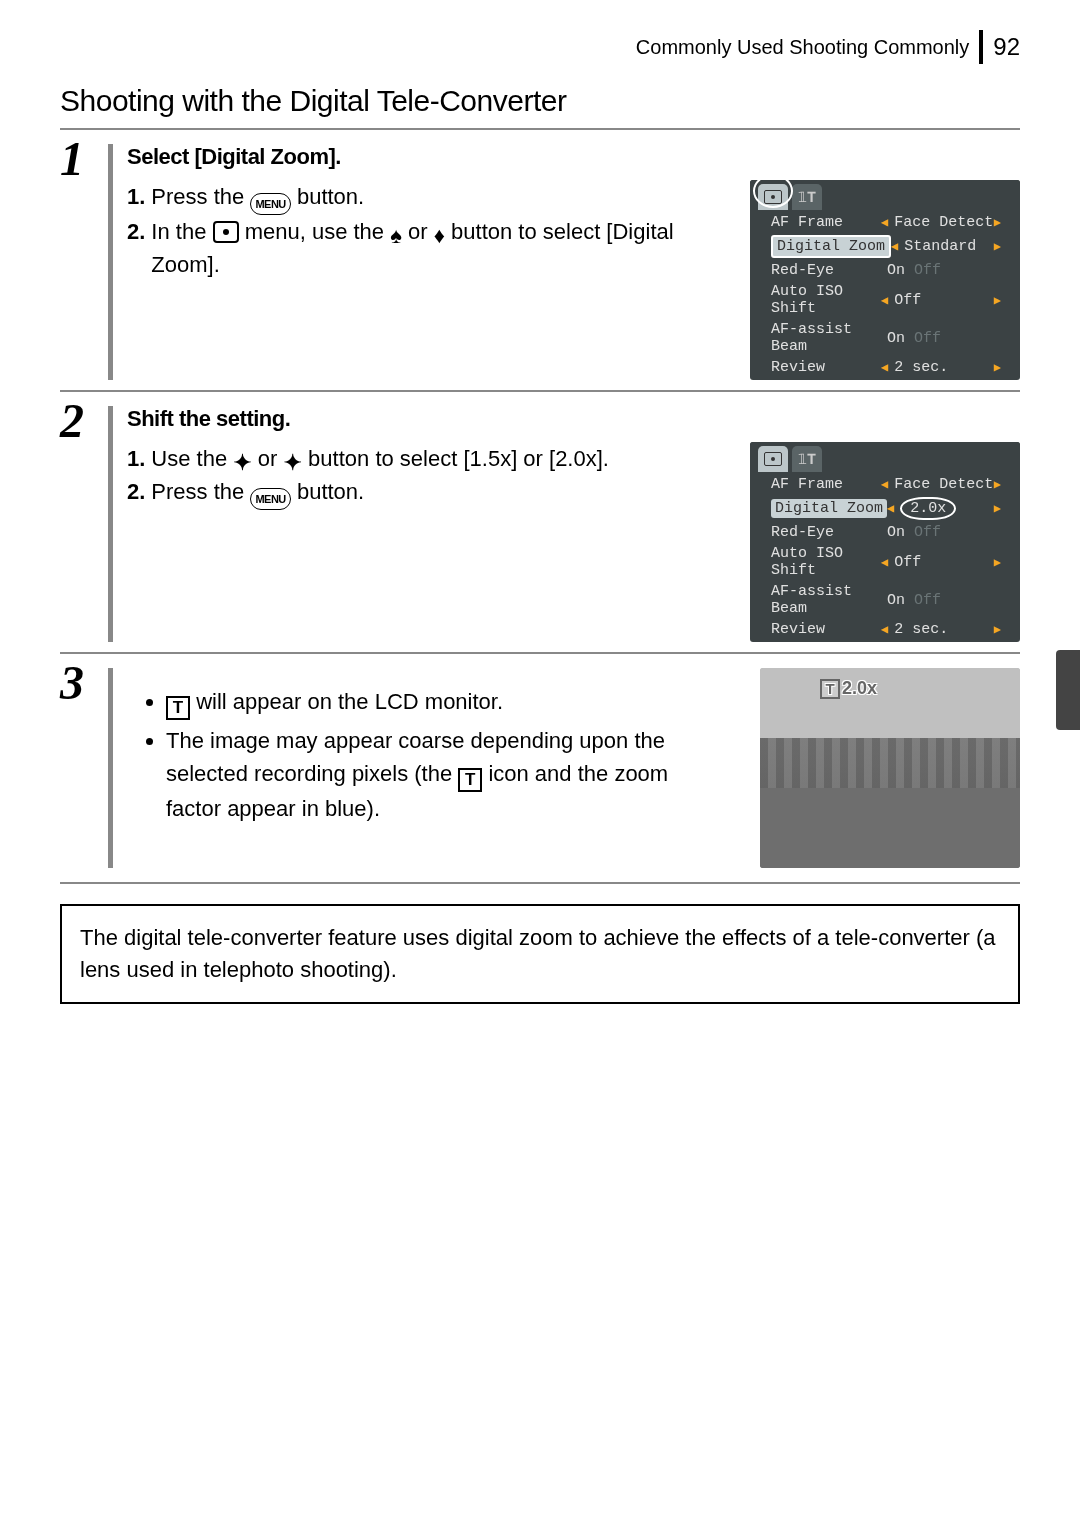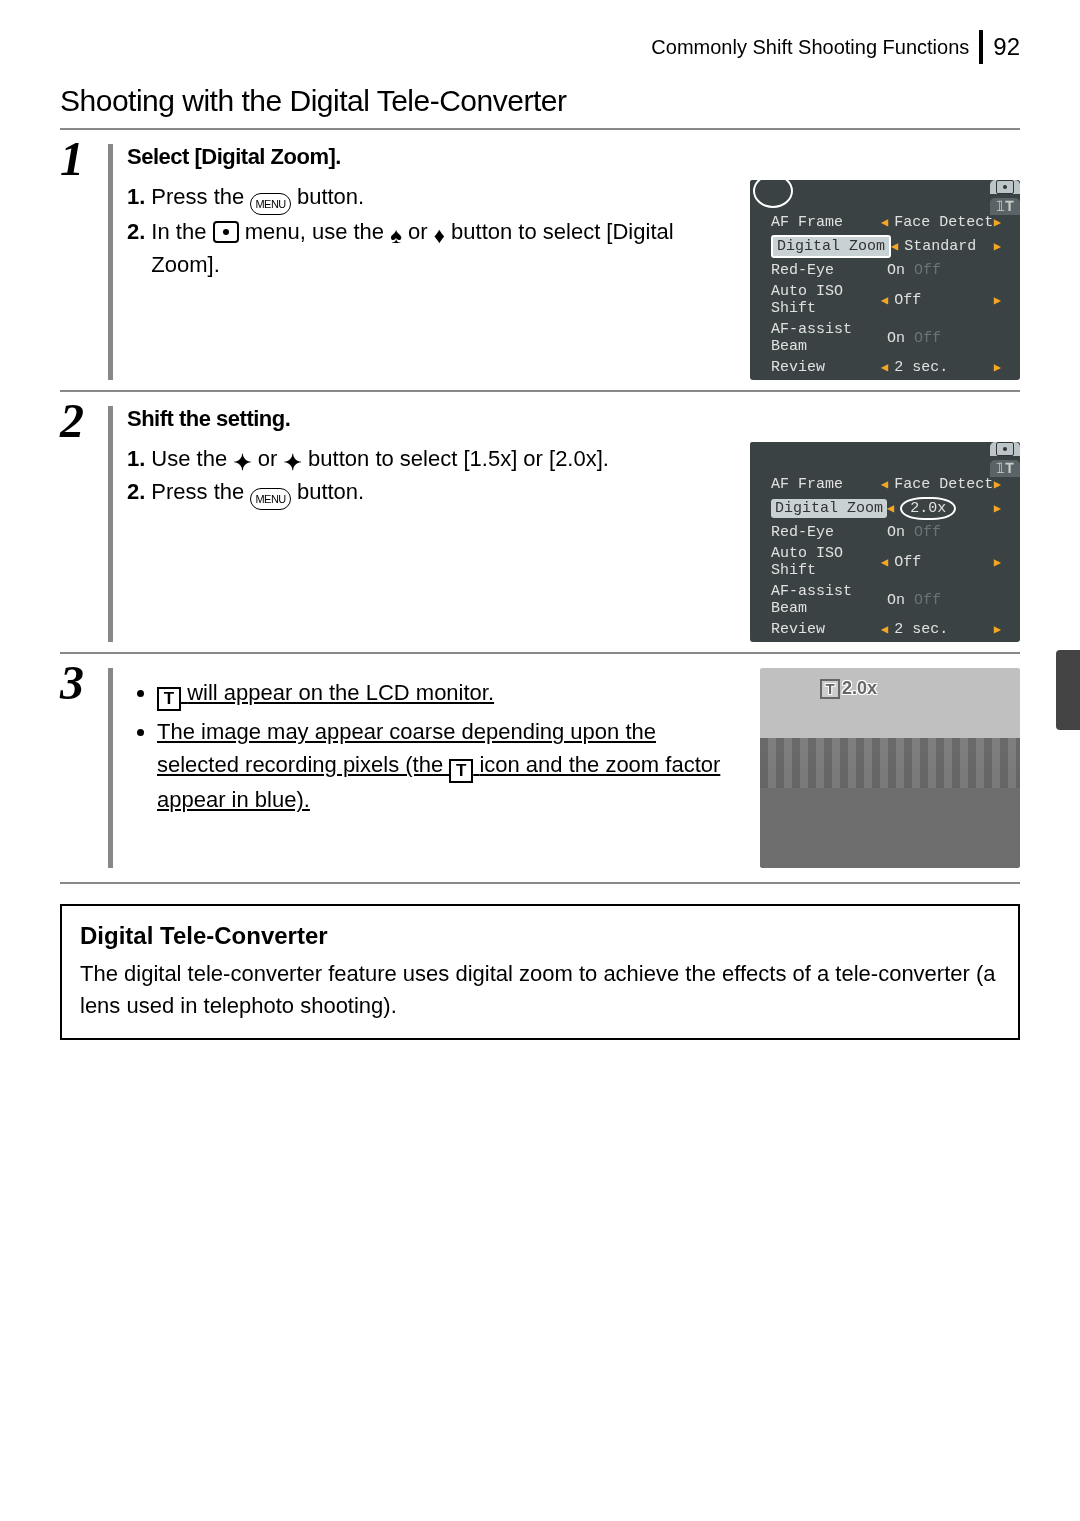--- a/index.html
+++ b/index.html
@@ -77,36 +77,36 @@
     letter-spacing: -0.5px;
   }
 
   .step-row {
     display: flex;
     gap: 16px;
   }
   .step-text { flex: 1 1 auto; line-height: 1.5; }
   .substep { display: flex; align-items: flex-start; }
   .substep-num { font-weight: bold; margin-right: 6px; }
-  .bullet-list { list-style: disc; padding-left: 22px; margin: 8px; text-decoration: underline; }
+  .bullet-list { list-style: disc; padding-left: 22px; margin: 17px; }
   .bullet-list li { margin-bottom: 4px; }
 
   
   .inline-icon {
     display: inline-flex;
     align-items: center;
     justify-content: center;
     vertical-align: -4px;
   }
   .menu-pill {
     border: 1.5px solid #000;
     border-radius: 12px;
     padding: 0 4px;
     font-size: 11px;
-    font-weight: normal;
+    font-weight: bold;
     height: 22px;
     line-height: 20px;
     letter-spacing: -0.5px;
   }
   .cam-rect {
     width: 26px; height: 22px;
     border: 2px solid #000;
     border-radius: 4px;
     position: relative;
   }
@@ -144,21 +144,20 @@
     font-size: 15px;
     flex-shrink: 0;
   }
   .cam-tabs {
     display: flex;
     align-items: flex-end;
     height: 30px;
     padding-left: 8px;
     gap: 4px;
     background: #3b4244;
-    flex-direction: column;
   }
   .tab {
     width: 30px; height: 26px;
     border-top-left-radius: 5px;
     border-top-right-radius: 5px;
     background: #5a6466;
     position: relative;
     display:flex; align-items:center; justify-content:center;
   }
   .tab.active { background: #bcc6c9; }
@@ -250,21 +249,21 @@
   .info-body { line-height: 1.45; }
 </style>
 </head>
 <body>
 
 <div class="page">
 
   <div class="edge-tab"></div>
 
   <div class="header-row">
-    <span class="header-text">Commonly Shift Shooting Functions</span>
+    <span class="header-text">Commonly Used Shooting Commonly</span>
     <span class="pagenum-sep"></span>
     <span class="pagenum">92</span>
   </div>
 
   <h1 class="section-title">Shooting with the Digital Tele-Converter</h1>
 
   <div class="step-block">
     <div class="step-num">1</div>
     <div class="step-inner">
       <div class="step-title">Select [Digital Zoom].</div>
@@ -439,17 +438,16 @@
           <div class="lcd-badge">
             <span class="t-rect">T</span>
             <span>2.0x</span>
           </div>
         </div>
       </div>
     </div>
   </div>
 
   <div class="info-box">
-    <div class="info-title">Digital Tele-Converter</div>
     <div class="info-body">The digital tele-converter feature uses digital zoom to achieve the effects of a tele-converter (a lens used in telephoto shooting).</div>
   </div>
 
 </div>
 
 </body></html>

